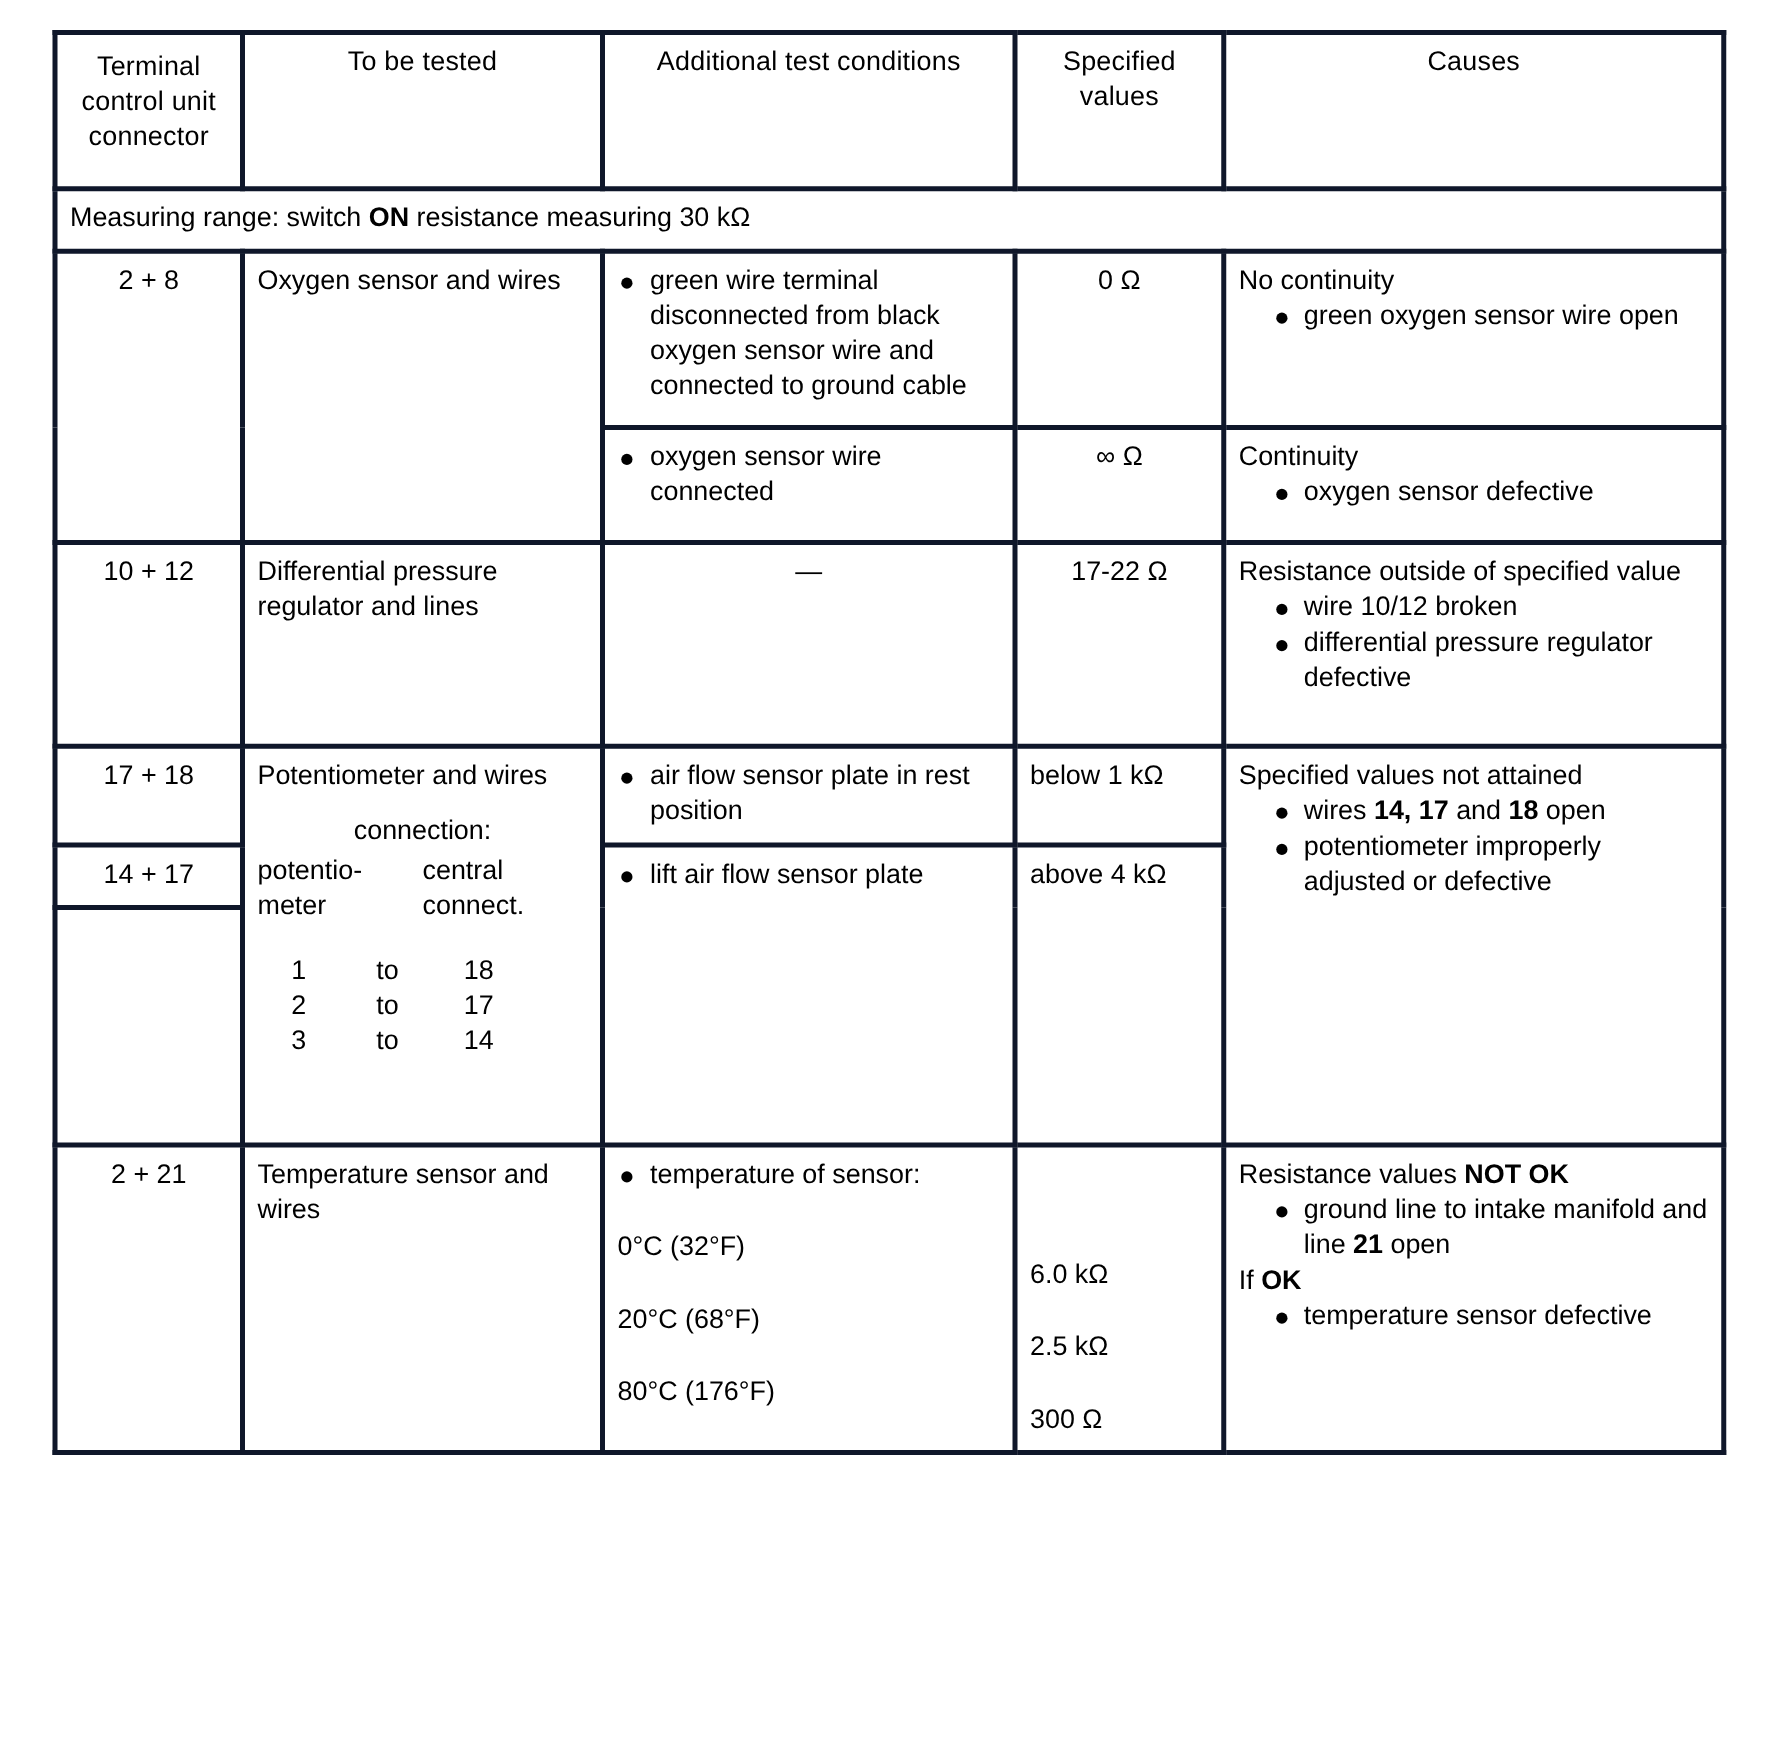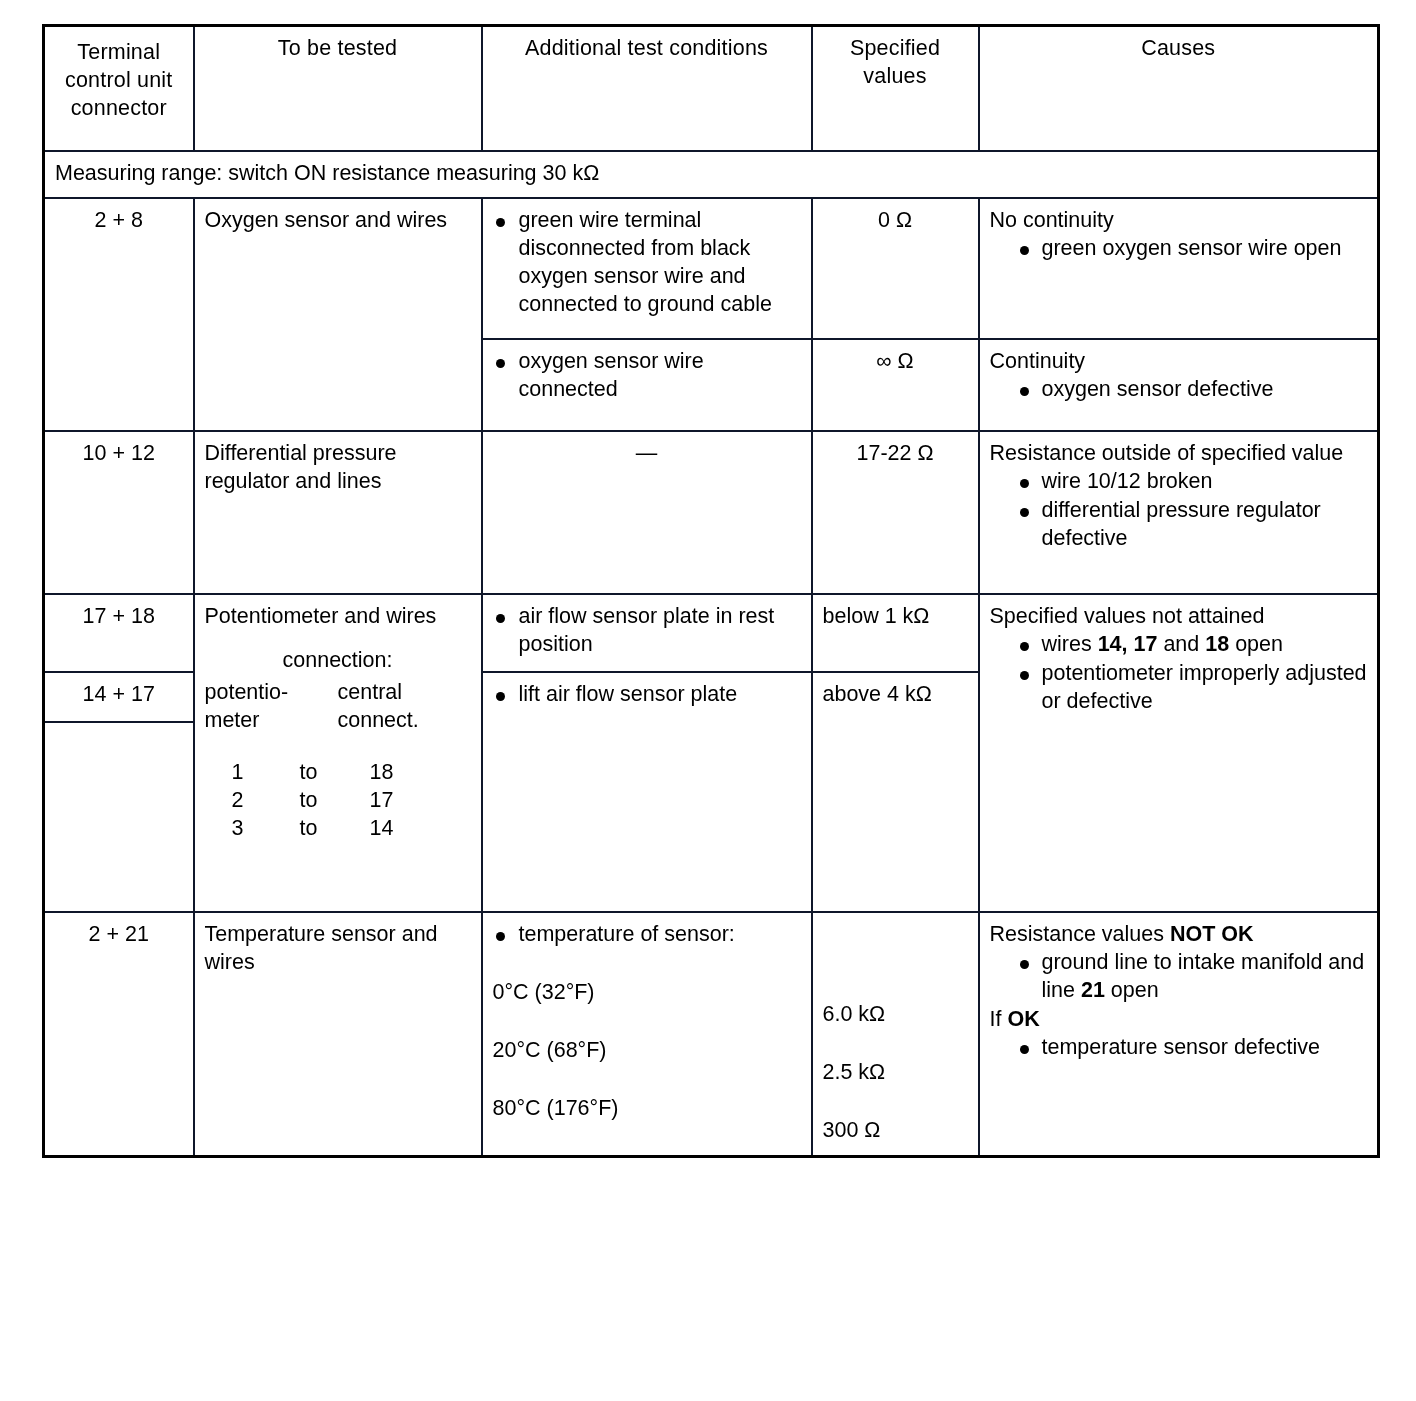--- a/index.html
+++ b/index.html
@@ -34,21 +34,21 @@
   }
 
   table.rc {
     border-collapse: collapse;
     table-layout: fixed;
     margin: 24px 0 0 42px;
     width: 1335px;
     border: 3px solid #000;
   }
   table.rc td, table.rc th {
-    border: 2px solid #0f172a;
+    border: 4px solid #0f172a;
     vertical-align: top;
     padding: 8px 10px 10px 10px;
     font-size: 21.5px;
     line-height: 1.30;
     font-weight: normal;
   }
 
   
   col.c1 { width: 150px; }
   col.c2 { width: 288px; }
@@ -66,21 +66,21 @@
     padding-bottom: 12px;
     line-height: 1.22;
   }
   thead th.h-term { vertical-align: top; padding-top: 12px; }
 
   td.measuring {
     font-size: 22px;
     padding: 9px 10px 11px 18px;
     font-weight: normal;
   }
-  td.measuring b { font-weight: normal; margin-top: 16px; }
+  td.measuring b { font-weight: bold; margin-top: 16px; }
 
   td.term {
     text-align: center;
     font-weight: bold;
     font-size: 21px;
     padding-top: 12px;
   }
   td.spec { text-align: center; padding-top: 11px; }
   td.spec-left { text-align: left; padding-left: 22px; padding-top: 11px; }
 

